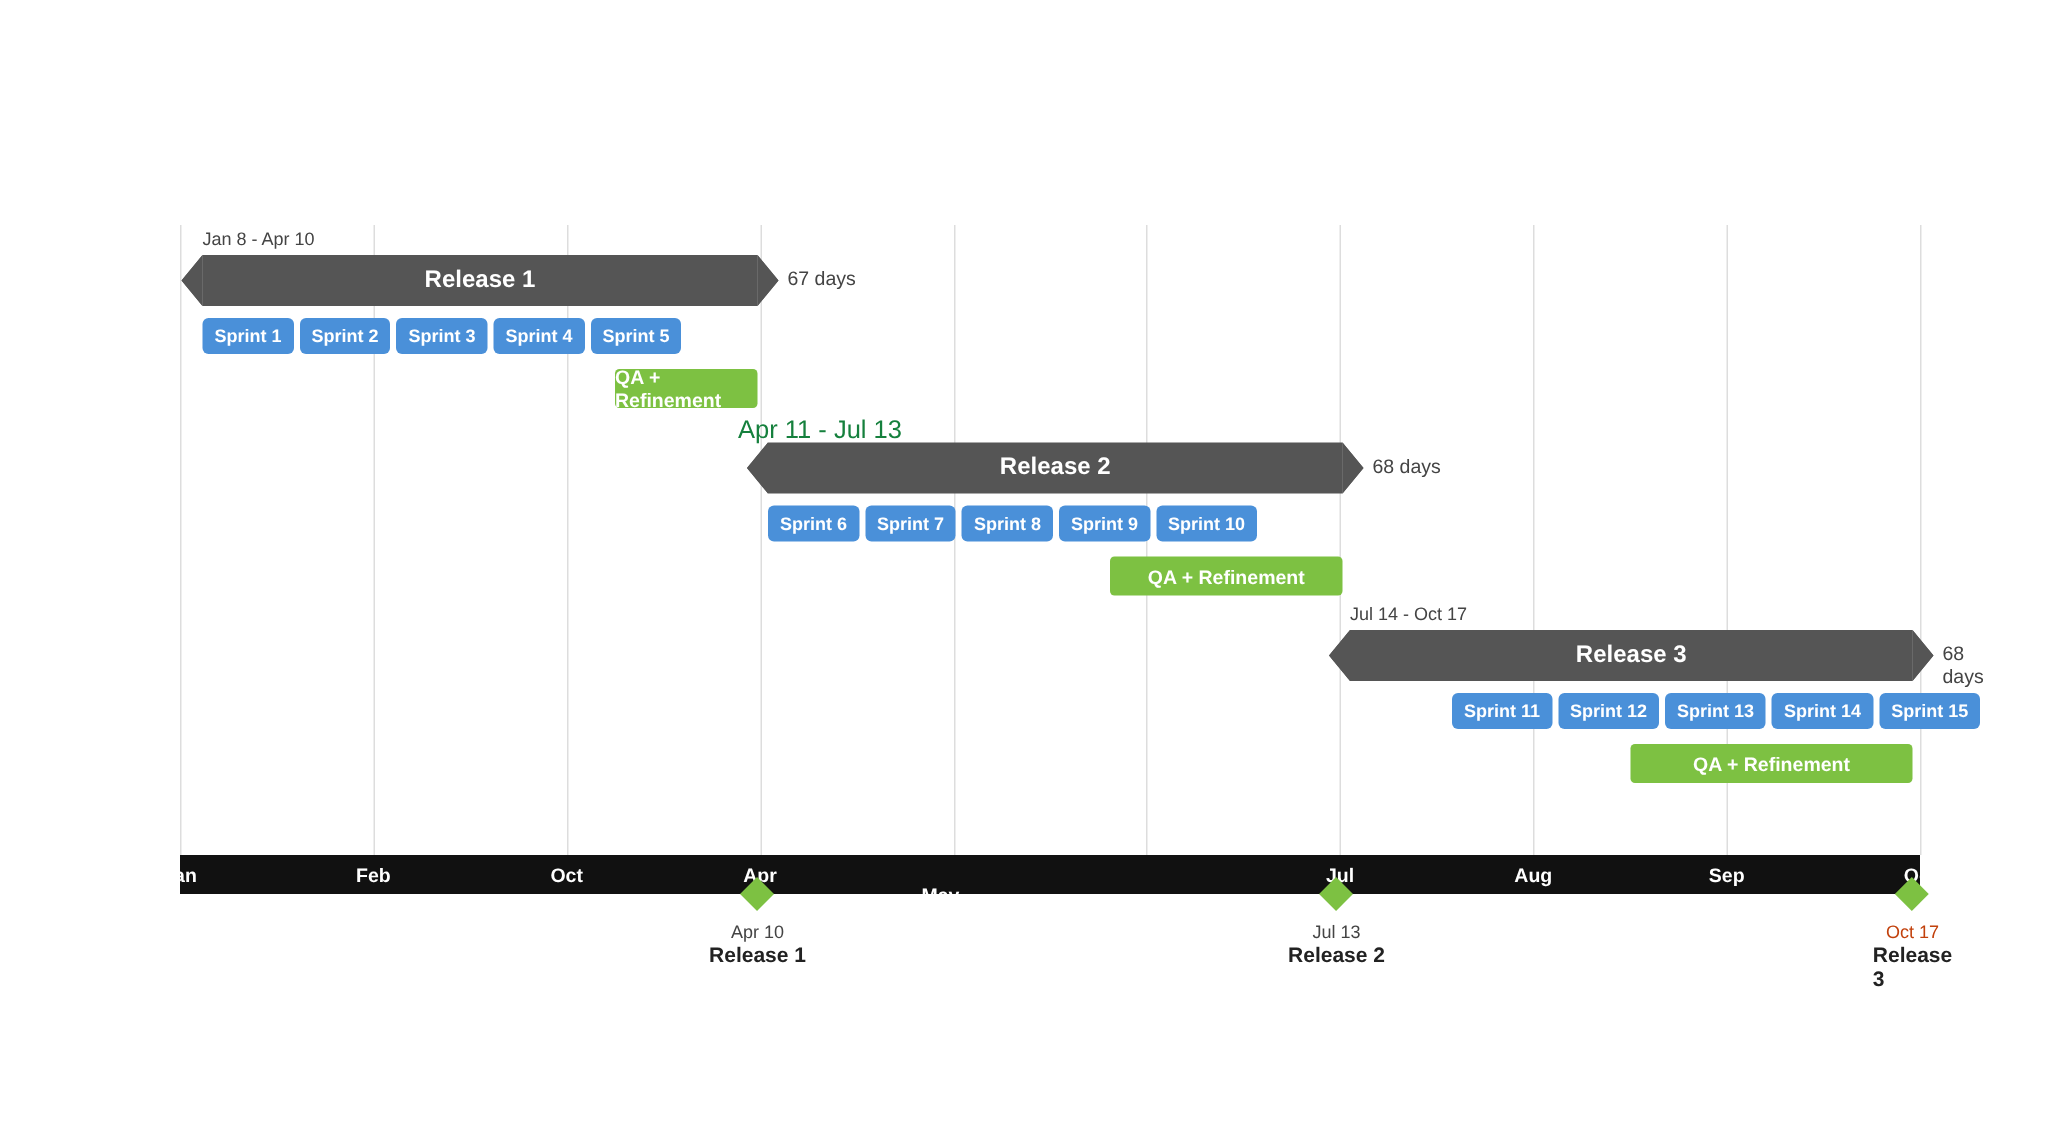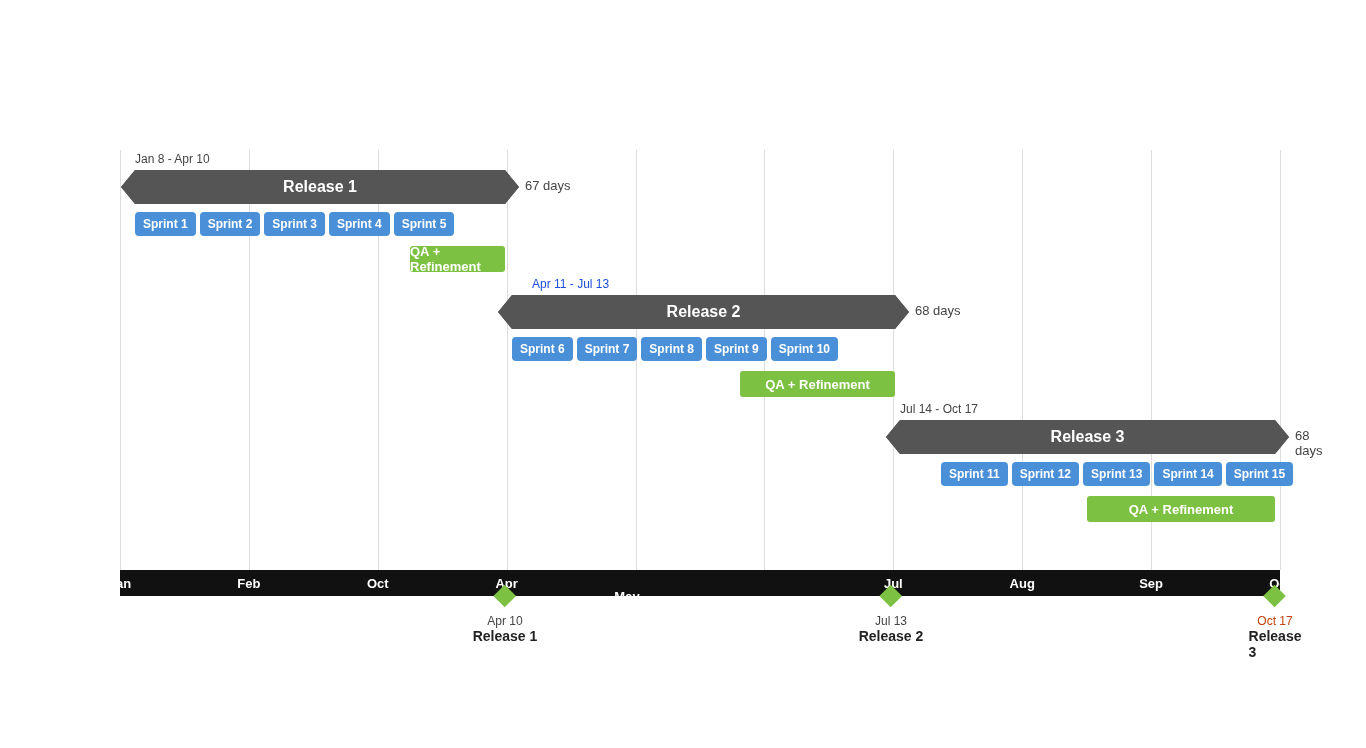--- a/index.html
+++ b/index.html
@@ -152,21 +152,21 @@
     <div style="position: absolute; left: 15px; top: 62px; display: flex; gap: 4px;">
       <div class="sprint-pill">Sprint 1</div>
       <div class="sprint-pill">Sprint 2</div>
       <div class="sprint-pill">Sprint 3</div>
       <div class="sprint-pill">Sprint 4</div>
       <div class="sprint-pill">Sprint 5</div>
     </div>
     <div class="qa-bar" style="position: absolute; left: 290px; top: 96px; width: 95px; height: 26px; background: rgb(125, 193, 66); display: flex; align-items: center; justify-content: center; border-radius: 3px;">
       <span style="color: rgb(255, 255, 255); font-size: 13px; font-weight: 700;">QA + Refinement</span>
     </div>
-    <div class="release-date-label" style="position: absolute; left: 412px; top: 127px; font-size: 12px; color: #1d4ed8;">Apr 11 - Jul 13</div>
+    <div class="release-date-label" style="position: absolute; left: 372px; top: 127px; font-size: 17px; color: #15803d;">Apr 11 - Jul 13</div>
     <div class="release-bar" style="position: absolute; left: 392px; top: 145px; width: 383px; height: 34px; background: rgb(85, 85, 85); display: flex; align-items: center; justify-content: center;">
       <div style="position: absolute; left: -14px; top: 0px; width: 0px; height: 0px; border-top: 17px solid transparent; border-bottom: 17px solid transparent; border-right: 14px solid rgb(85, 85, 85);"></div>
       <span style="color: rgb(255, 255, 255); font-weight: 700; font-size: 16px; z-index: 1;">Release 2</span>
       <div style="position: absolute; right: -14px; top: 0px; width: 0px; height: 0px; border-top: 17px solid transparent; border-bottom: 17px solid transparent; border-left: 14px solid rgb(85, 85, 85);"></div>
     </div>
     <div style="position: absolute; left: 795px; top: 153px; font-size: 13px; color: rgb(68, 68, 68);">68 days</div>
     <div style="position: absolute; left: 392px; top: 187px; display: flex; gap: 4px;">
       <div class="sprint-pill">Sprint 6</div>
       <div class="sprint-pill">Sprint 7</div>
       <div class="sprint-pill">Sprint 8</div>
@@ -176,21 +176,21 @@
     <div class="qa-bar" style="position: absolute; left: 620px; top: 221px; width: 155px; height: 26px; background: rgb(125, 193, 66); display: flex; align-items: center; justify-content: center; border-radius: 3px;">
       <span style="color: rgb(255, 255, 255); font-size: 13px; font-weight: 700;">QA + Refinement</span>
     </div>
     <div class="release-date-label" style="position: absolute; left: 780px; top: 252px; font-size: 12px; color: rgb(68, 68, 68);">Jul 14 - Oct 17</div>
     <div class="release-bar" style="position: absolute; left: 780px; top: 270px; width: 375px; height: 34px; background: rgb(85, 85, 85); display: flex; align-items: center; justify-content: center;">
       <div style="position: absolute; left: -14px; top: 0px; width: 0px; height: 0px; border-top: 17px solid transparent; border-bottom: 17px solid transparent; border-right: 14px solid rgb(85, 85, 85);"></div>
       <span style="color: rgb(255, 255, 255); font-weight: 700; font-size: 16px; z-index: 1;">Release 3</span>
       <div style="position: absolute; right: -14px; top: 0px; width: 0px; height: 0px; border-top: 17px solid transparent; border-bottom: 17px solid transparent; border-left: 14px solid rgb(85, 85, 85);"></div>
     </div>
     <div style="position: absolute; left: 1175px; top: 278px; font-size: 13px; color: rgb(68, 68, 68);">68 days</div>
-    <div style="position: absolute; left: 773px; top: 312px; display: flex; gap: 4px; padding-left: 48px;">
+    <div style="position: absolute; left: 800px; top: 312px; display: flex; gap: 4px; padding-left: 48px;">
       <div class="sprint-pill">Sprint 11</div>
       <div class="sprint-pill">Sprint 12</div>
       <div class="sprint-pill">Sprint 13</div>
       <div class="sprint-pill">Sprint 14</div>
       <div class="sprint-pill">Sprint 15</div>
     </div>
     <div class="qa-bar" style="position: absolute; left: 967px; top: 346px; width: 188px; height: 26px; background: rgb(125, 193, 66); display: flex; align-items: center; justify-content: center; border-radius: 3px;">
       <span style="color: rgb(255, 255, 255); font-size: 13px; font-weight: 700;">QA + Refinement</span>
     </div>
     <div style="position: absolute; left: 385px; top: 438px; display: flex; flex-direction: column; align-items: center; transform: translateX(-50%);">

